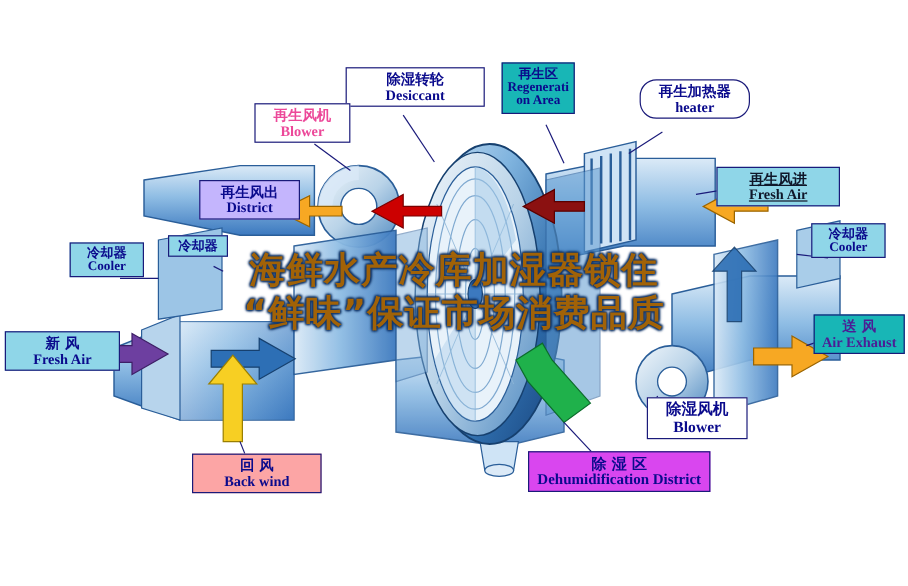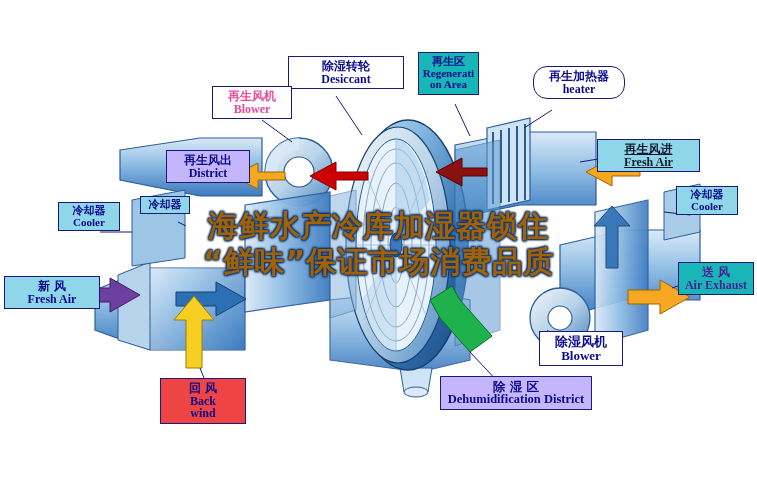--- a/index.html
+++ b/index.html
@@ -203,31 +203,31 @@
   <div class="lbl" style="left:4px;top:276px;width:96px;padding:3px 2px;background:#8fd6e8;color:#0a0a8c;font-size:12px;">
     <span class="cn">新 风</span>
     <span class="en">Fresh Air</span>
   </div>
 
   <div class="lbl" style="left:678px;top:262px;width:76px;padding:3px 2px;background:#18b6b6;color:#4c1d95;font-size:12px;">
     <span class="cn">送 风</span>
     <span class="en">Air Exhaust</span>
   </div>
 
-  <div class="lbl" style="left:160px;top:378px;width:86px;padding:3px 18px;background:#ef4444;color:#0a0a8c;font-size:12px;">
+  <div class="lbl" style="left:160px;top:378px;width:108px;padding:3px 18px;background:#fca5a5;color:#0a0a8c;font-size:12px;">
     <span class="cn">回 风</span>
     <span class="en">Back wind</span>
   </div>
 
   <div class="lbl" style="left:505px;top:331px;width:84px;padding:3px 2px;background:#ffffff;color:#0a0a8c;font-size:13px;margin-left:34px;">
     <span class="cn">除湿风机</span>
     <span class="en">Blower</span>
   </div>
 
-  <div class="lbl" style="left:440px;top:376px;width:152px;padding:3px 2px;background:#c4b5fd;color:#0a0a8c;font-size:12.5px;text-align:center;">
+  <div class="lbl" style="left:440px;top:376px;width:152px;padding:3px 2px;background:#d946ef;color:#0a0a8c;font-size:12.5px;text-align:center;">
     <span class="cn">除 湿 区</span>
     <span class="en">Dehumidification District</span>
   </div>
 
   <div class="overlay-title">
     <span>海鲜水产冷库加湿器锁住</span>
     <span>“鲜味”保证市场消费品质</span>
   </div>
 
 </div>

